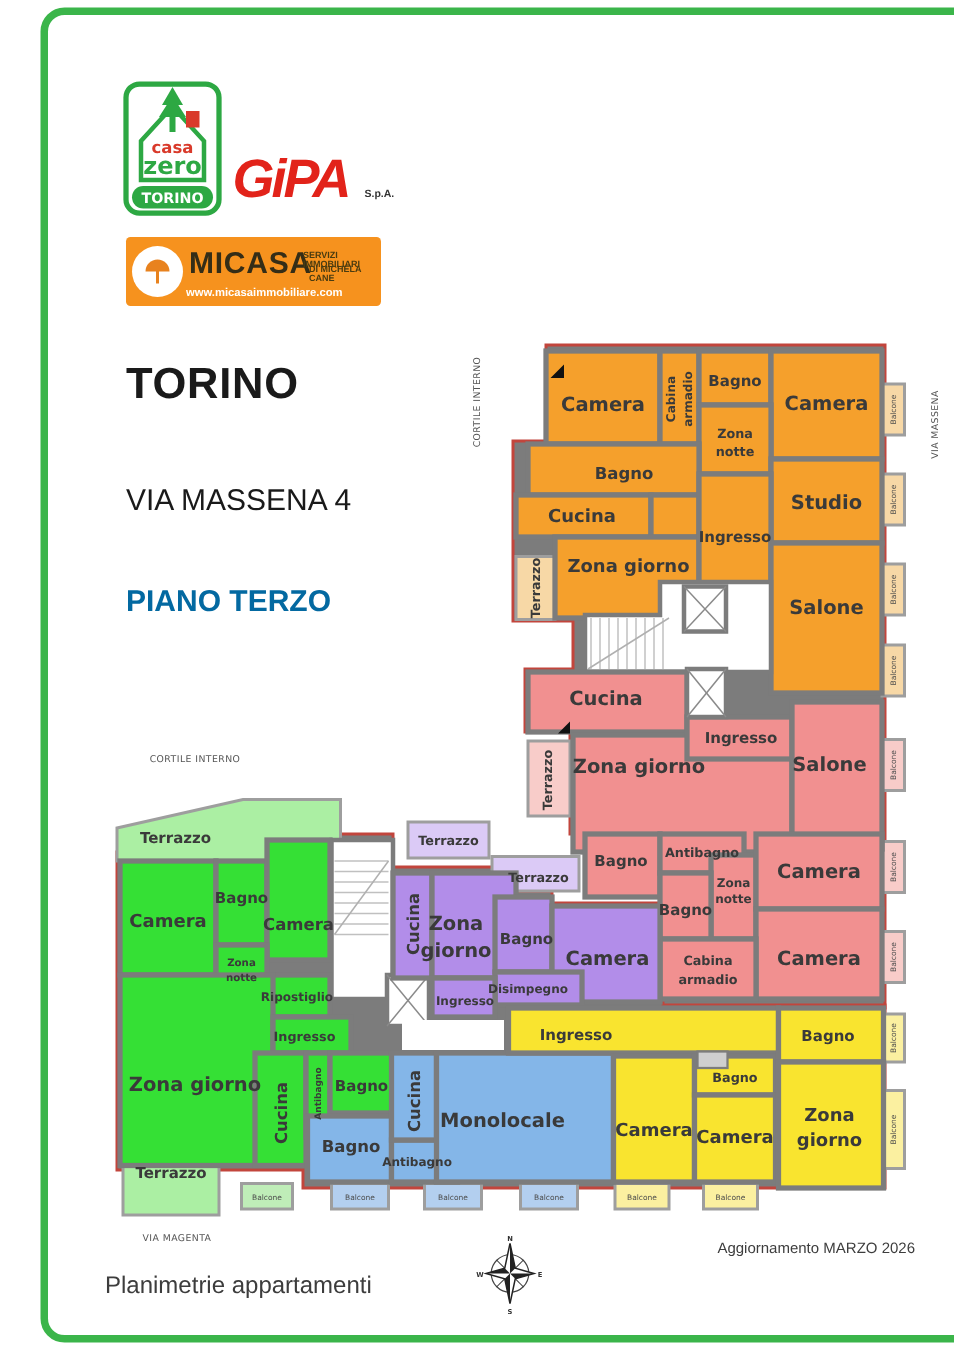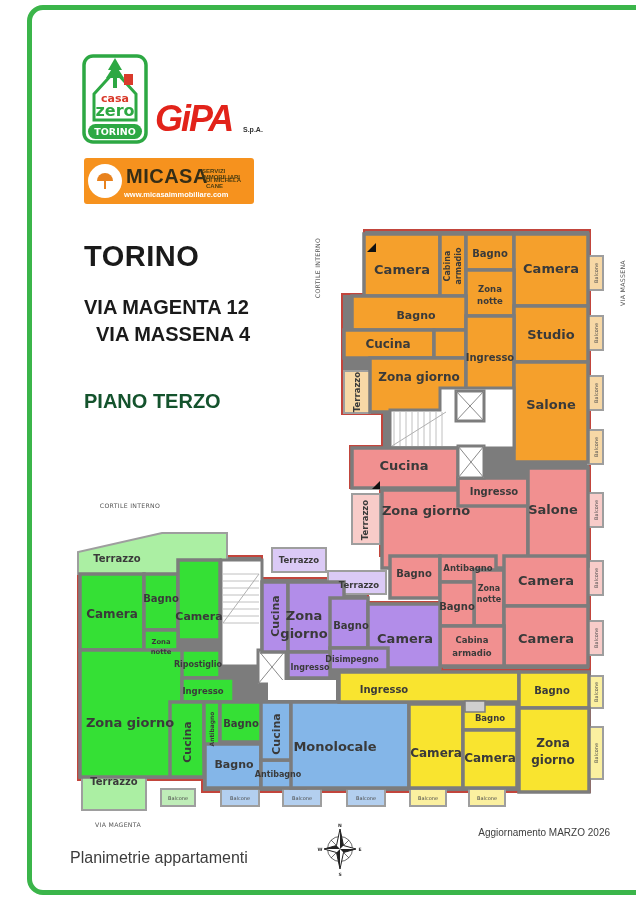--- a/index.html
+++ b/index.html
@@ -4,22 +4,22 @@
 <style>
   html,body{margin:0;padding:0;background:#fff;}
   #stage{position:relative;width:636px;height:900px;background:#fff;overflow:hidden;
          font-family:"Liberation Sans",sans-serif;margin-left:22px;}
   .pageborder{position:absolute;left:5px;top:5px;right:5px;bottom:5px;
               border:5px solid #3bb54a;border-radius:16px;pointer-events:none;}
   .abs{position:absolute;}
   
   .city{left:62px;top:240px;font-size:29px;font-weight:800;color:#1a1a1a;letter-spacing:.5px;}
   .addr1{left:62px;top:296px;font-size:20px;font-weight:800;color:#1a1a1a;}
-  .addr2{left:74px;top:323px;font-size:20px;font-weight:700;color:#1a1a1a;}
-  .floor{left:62px;top:390px;font-size:20px;font-weight:800;color:#14532d;}
+  .addr2{left:62px;top:323px;font-size:20px;font-weight:400;color:#1a1a1a;}
+  .floor{left:62px;top:390px;font-size:20px;font-weight:800;color:#0369a1;}
   
   .gipa{left:133px;top:98px;font-size:36px;font-weight:800;font-style:italic;
         color:#e2231a;letter-spacing:-2px;}
   .gipaspa{left:221px;top:126px;font-size:7px;font-weight:700;color:#333;}
   .micasa{left:62px;top:158px;width:170px;height:46px;background:#f6921e;border-radius:3px;}
   .micircle{left:4px;top:6px;width:34px;height:34px;background:#fff;border-radius:50%;}
   .miname{left:42px;top:7px;font-size:20px;font-weight:800;color:#342d17;letter-spacing:.5px;}
   .miline1{left:118px;top:10px;font-size:6px;font-weight:700;color:#4a3c10;}
   .miline2{left:122px;top:19px;font-size:6px;font-weight:700;color:#4a3c10;}
   .miurl{left:40px;top:32px;font-size:7.5px;font-weight:700;color:#fff;}
@@ -68,21 +68,20 @@
         <line x1="17" y1="16" x2="17" y2="25" stroke="#e8821e" stroke-width="2"></line>
       </svg>
     </div>
     <div class="abs miname">MICASA</div>
     <div class="abs miline1">SERVIZI IMMOBILIARI</div>
     <div class="abs miline2">DI MICHELA CANE</div>
     <div class="abs miurl">www.micasaimmobiliare.com</div>
   </div>
 
   <div class="abs city">TORINO</div>
-  <div class="abs addr1">VIA MAGENTA 12</div>
   <div class="abs addr2">VIA MASSENA 4</div>
   <div class="abs floor">PIANO TERZO</div>
 
   <svg class="abs" style="left:0;top:0" width="636" height="900" viewBox="0 0 636 900">
 
     <polygon class="wall" points="342,230 568,230 568,672 418,672 418,598 368,598 368,556 358,556 358,488 328,488 328,446 360,446 360,414 320,414 320,294 342,294"></polygon>
     <polygon class="wall" points="56,568 156,568 156,556 240,556 240,578 308,578 308,594 346,594 346,602 420,602 420,670 568,670 568,792 180,792 180,780 56,780"></polygon>
 
     <rect class="terr" x="322" y="371" width="26" height="42" fill="#f7d8a6"></rect>
     <rect class="terr" x="330" y="494" width="28" height="50" fill="#f8ccc9"></rect>

